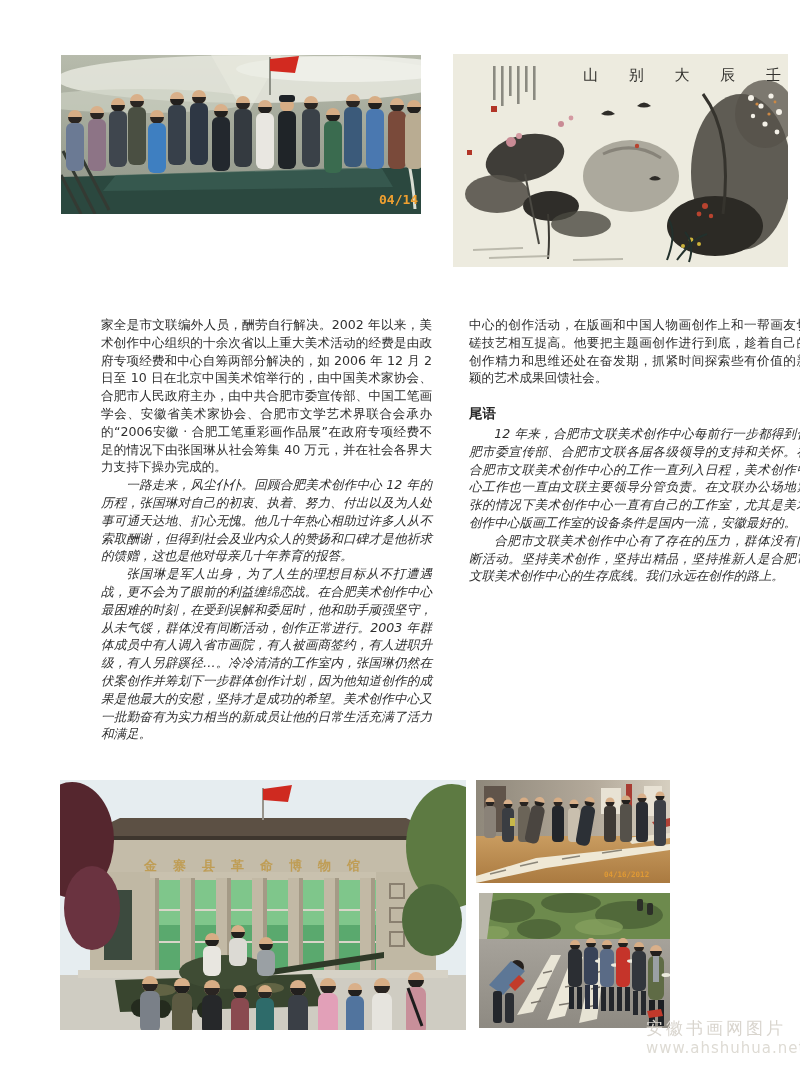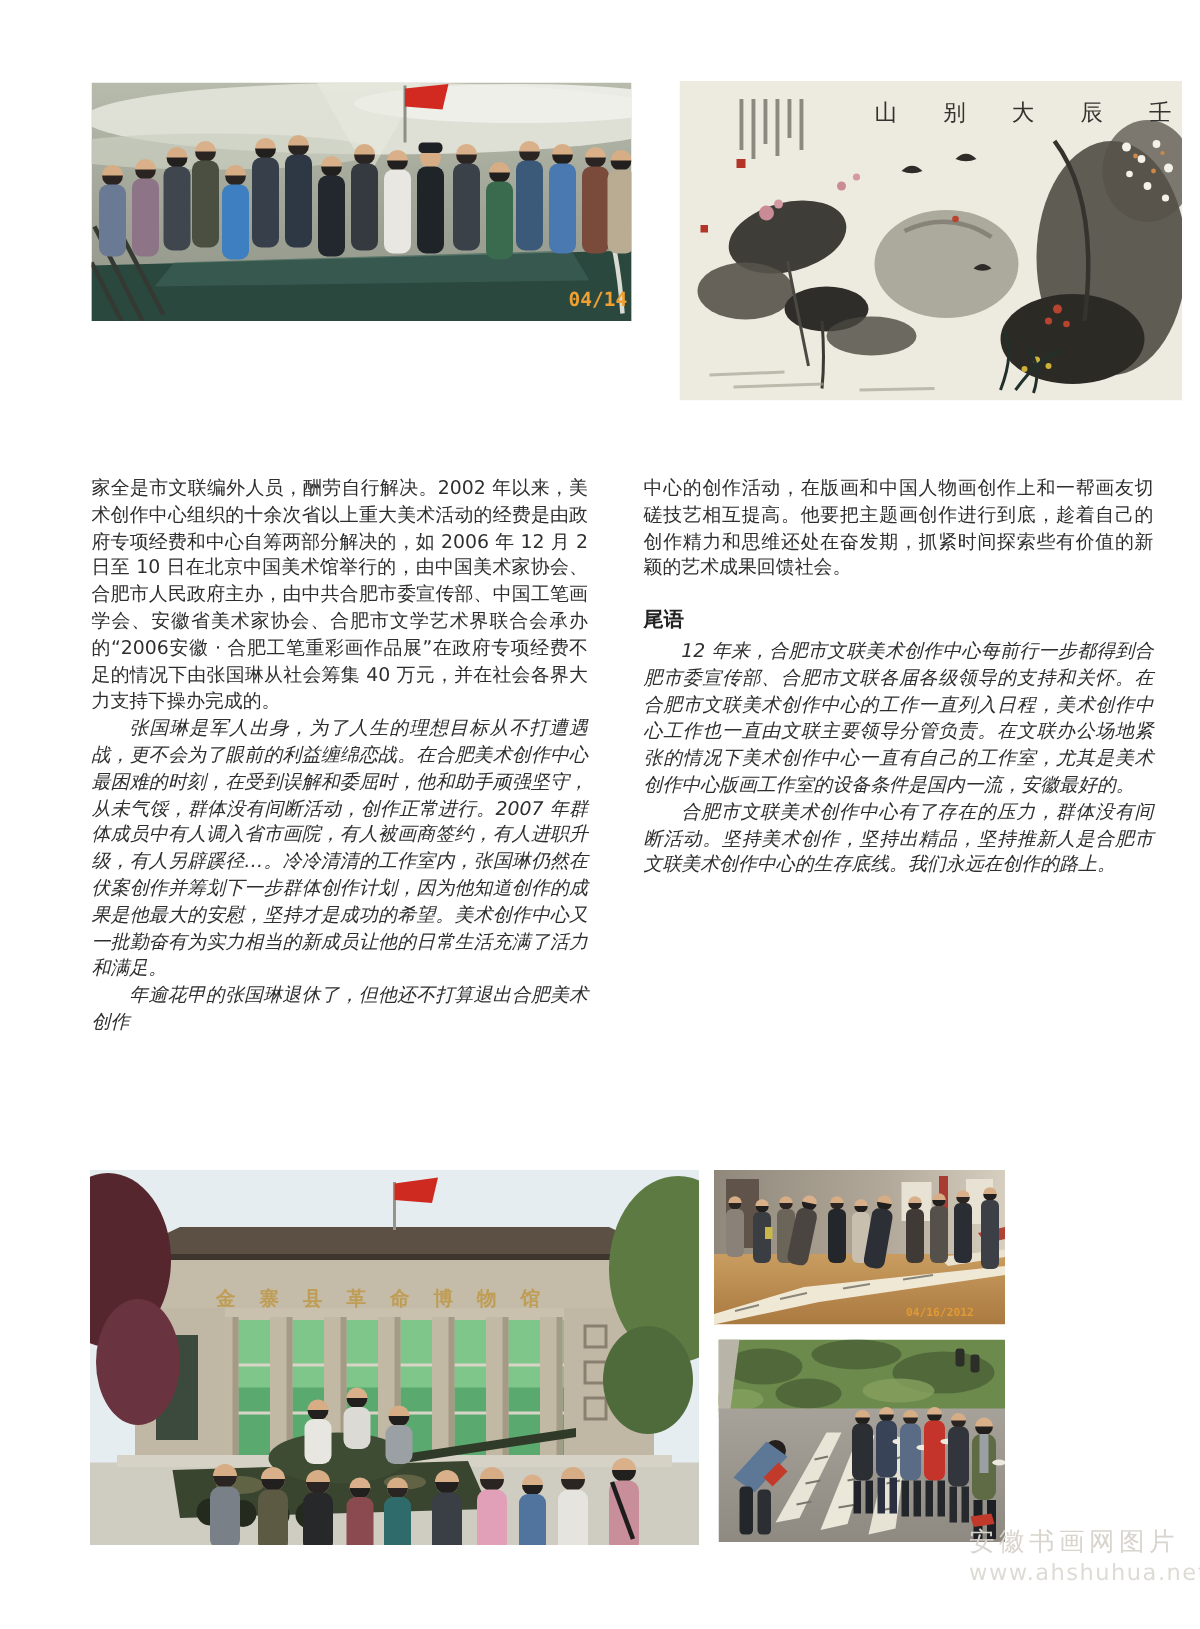--- a/index.html
+++ b/index.html
@@ -1,20 +1,20 @@
 <!DOCTYPE html>
 <html><head>
 <meta charset="utf-8">
 <style>
   html,body{margin:0;padding:0;background:#ffffff;}
   #page{position:relative;width:800px;height:1086px;background:#ffffff;overflow:hidden;
         font-family:"DejaVu Sans","Liberation Sans",sans-serif;color:#2d2d2d;}
   .photo{position:absolute;display:block;}
   svg{display:block;}
-  .col{position:absolute;font-size:12.6px;line-height:17.8px;text-align:justify;color:#2e2e2e;}
+  .col{position:absolute;font-size:12.6px;line-height:17.8px;text-align:justify;color:#2e2e2e;margin-left:40px;}
   .col p{margin:0;}
   .col p.indent{text-indent:2em;font-style:italic;}
   .col h3{margin:18px 0 2px 0;font-size:13.5px;line-height:17.8px;font-weight:bold;color:#222;}
   #col-left{left:61px;top:316px;width:331px;}
   #col-right{left:429px;top:316px;width:340px;}
   #watermark{position:absolute;left:646px;top:1018px;text-align:left;color:#d9d5ce;}
   #watermark .wm1{font-size:17px;letter-spacing:3px;line-height:20px;}
   #watermark .wm2{font-size:15px;letter-spacing:1px;line-height:20px;color:#dedbd4;}
   .ts{font-family:"DejaVu Sans Mono","Liberation Mono",monospace;font-weight:bold;}
 </style>
@@ -213,22 +213,22 @@
       <rect x="72" y="12" width="2.6" height="26"></rect>
         <rect x="80" y="12" width="2.6" height="34"></rect>
     </g>
     <rect x="38" y="52" width="6" height="6" fill="#b23527"></rect>
     <rect x="14" y="96" width="5" height="5" fill="#b23527"></rect>
     <text x="130" y="26" font-size="15" letter-spacing="13" fill="#33322e" font-family="DejaVu Serif, Liberation Serif, serif">山 别 大 辰 壬</text>
   </svg>
 
   <div class="col" id="col-left">
     <p>家全是市文联编外人员，酬劳自行解决。2002 年以来，美术创作中心组织的十余次省以上重大美术活动的经费是由政府专项经费和中心自筹两部分解决的，如 2006 年 12 月 2 日至 10 日在北京中国美术馆举行的，由中国美术家协会、合肥市人民政府主办，由中共合肥市委宣传部、中国工笔画学会、安徽省美术家协会、合肥市文学艺术界联合会承办的“2006安徽 · 合肥工笔重彩画作品展”在政府专项经费不足的情况下由张国琳从社会筹集 40 万元，并在社会各界大力支持下操办完成的。</p>
-    <p class="indent">张国琳是军人出身，为了人生的理想目标从不打遭遇战，更不会为了眼前的利益缠绵恋战。在合肥美术创作中心最困难的时刻，在受到误解和委屈时，他和助手顽强坚守，从未气馁，群体没有间断活动，创作正常进行。2007 年群体成员中有人调入省市画院，有人被画商签约，有人进职升级，有人另辟蹊径…。冷冷清清的工作室内，张国琳仍然在伏案创作并筹划下一步群体创作计划，因为他知道创作的成果是他最大的安慰，坚持才是成功的希望。美术创作中心又一批勤奋有为实力相当的新成员让他的日常生活充满了活力和满足。</p>
-    <p class="indent">年逾花甲的张国琳退休了，但他还不打算退出合肥美术创作</p>
+    <p class="indent">一路走来，风尘仆仆。回顾合肥美术创作中心 12 年的历程，张国琳对自己的初衷、执着、努力、付出以及为人处事可通天达地、扪心无愧。他几十年热心相助过许多人从不索取酬谢，但得到社会及业内众人的赞扬和口碑才是他祈求的馈赠，这也是他对母亲几十年养育的报答。</p>
+    <p class="indent">张国琳是军人出身，为了人生的理想目标从不打遭遇战，更不会为了眼前的利益缠绵恋战。在合肥美术创作中心最困难的时刻，在受到误解和委屈时，他和助手顽强坚守，从未气馁，群体没有间断活动，创作正常进行。2003 年群体成员中有人调入省市画院，有人被画商签约，有人进职升级，有人另辟蹊径…。冷冷清清的工作室内，张国琳仍然在伏案创作并筹划下一步群体创作计划，因为他知道创作的成果是他最大的安慰，坚持才是成功的希望。美术创作中心又一批勤奋有为实力相当的新成员让他的日常生活充满了活力和满足。</p>
   </div>
 
   <div class="col" id="col-right">
     <p>中心的创作活动，在版画和中国人物画创作上和一帮画友切磋技艺相互提高。他要把主题画创作进行到底，趁着自己的创作精力和思维还处在奋发期，抓紧时间探索些有价值的新颖的艺术成果回馈社会。</p>
     <h3>尾语</h3>
     <p class="indent">12 年来，合肥市文联美术创作中心每前行一步都得到合肥市委宣传部、合肥市文联各届各级领导的支持和关怀。在合肥市文联美术创作中心的工作一直列入日程，美术创作中心工作也一直由文联主要领导分管负责。在文联办公场地紧张的情况下美术创作中心一直有自己的工作室，尤其是美术创作中心版画工作室的设备条件是国内一流，安徽最好的。</p>
     <p class="indent">合肥市文联美术创作中心有了存在的压力，群体没有间断活动。坚持美术创作，坚持出精品，坚持推新人是合肥市文联美术创作中心的生存底线。我们永远在创作的路上。</p>
   </div>
 
   <svg class="photo" style="left:60px;top:780px" width="406" height="250" viewBox="0 0 406 250">

